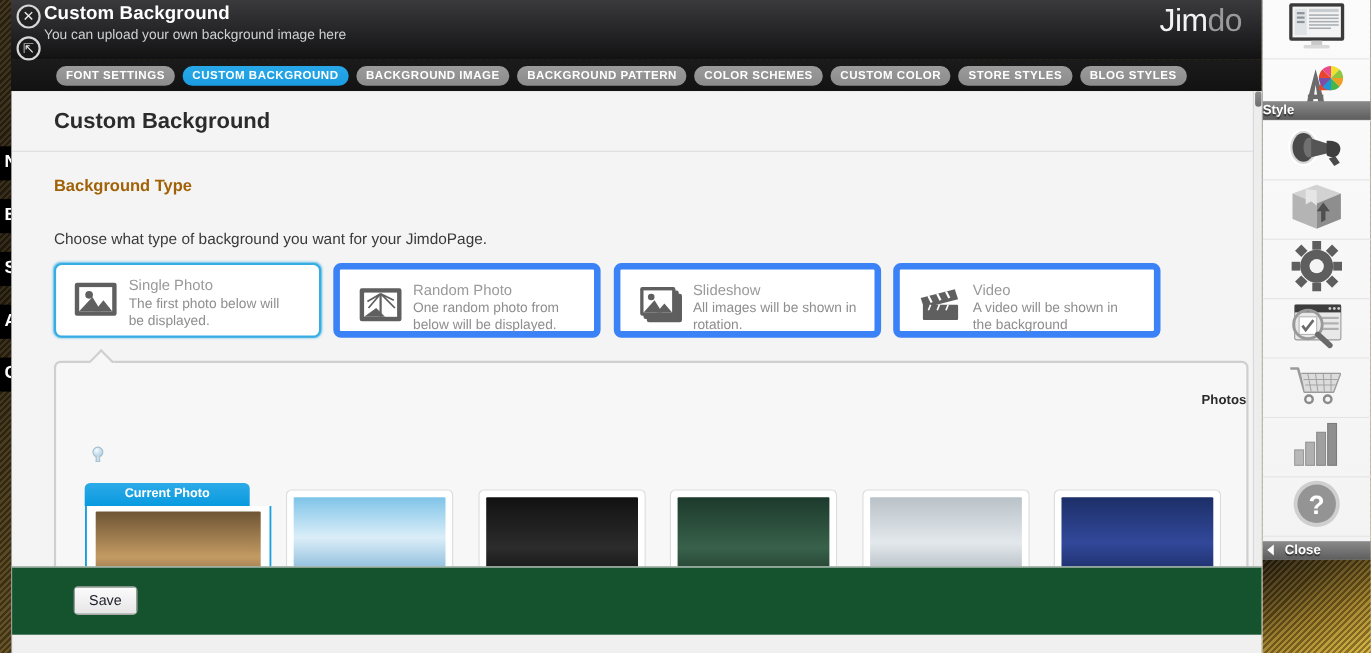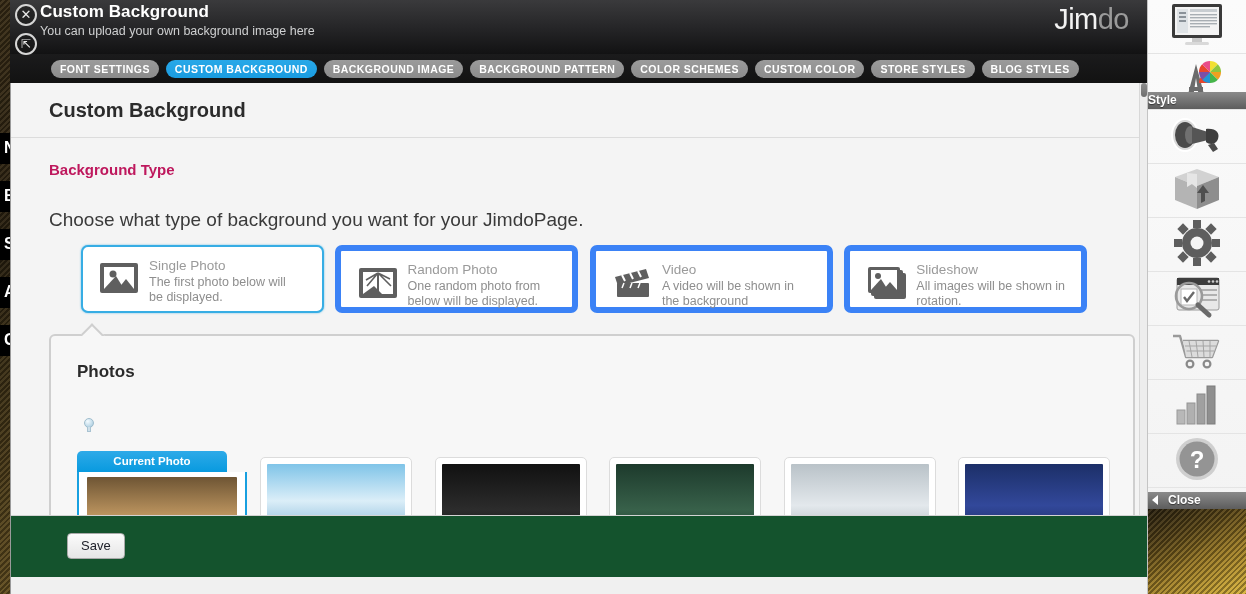--- a/index.html
+++ b/index.html
@@ -99,29 +99,29 @@
   #content-header {
     height: 55px; border-bottom: 1px solid #dcdcdc;
     background:#f4f4f4;
   }
   #content-header .page-title {
     font-size: 20px; font-weight: bold; color:#2b2b2b;
     padding: 16px 0 0 38px;
   }
   #content-inner { padding: 0 0 0 38px; }
   .section-title {
-    font-size: 15px; font-weight: bold; color:#be185d;
+    font-size: 15px; font-weight: bold; color:#a16207;
     padding-top: 23px;
   }
   .section-desc {
-    font-size: 19px; color:#3a3a3a; padding-top: 31px;
-  }
-
-  
-  #type-cards { margin-top: 14px; position: relative; margin-left: 32px; }
+    font-size: 14px; color:#3a3a3a; padding-top: 31px;
+  }
+
+  
+  #type-cards { margin-top: 14px; position: relative; }
   .type-card {
     display: inline-block; vertical-align: top;
     width: 243px; height: 68px;
     margin-right: 7px;
     background:#fff;
     border: 6px solid #3b82f6;
     border-radius: 7px;
     cursor: pointer;
     position: relative;
   }
@@ -159,22 +159,23 @@
   }
   #photos-pointer i {
     display: block; position: absolute; left: 2px; top: 4px;
     width: 18px; height: 18px;
     background:#f7f7f7;
     border-left: 2px solid #cfcfcf;
     border-top: 2px solid #cfcfcf;
     transform: rotate(45deg);
   }
   #photos-panel .pp-title {
-    font-size: 17px; font-weight: bold; color:#2b2b2b;
+    font-size: 12px; font-weight: bold; color:#2b2b2b;
     padding: 26px 0 0 26px;
+    text-align: right;
   }
   #photos-panel .pp-desc {
     font-size: 13px; color:#3a3a3a;
     padding: 36px 0 0 26px;
   }
   .bulb-icon {
     display:inline-block; vertical-align: -3px; margin-left: 6px;
     width: 12px; height: 16px; position: relative; cursor: pointer;
   }
   .bulb-icon b {
@@ -346,20 +347,38 @@
                   <rect x="1" y="2" width="38" height="30" rx="2" fill="#5f5f5f"></rect>
                   <rect x="5" y="6" width="30" height="22" fill="#fff"></rect>
                   <path d="M20 7 L20 28" stroke="#5f5f5f" stroke-width="2"></path>
                   <path d="M20 7 L8 14 M20 7 L9 20 M20 7 L32 13 M20 7 L33 20" stroke="#5f5f5f" stroke-width="1.6" fill="none"></path>
                   <path d="M5 28 L16 20 L24 28 Z" fill="#5f5f5f"></path>
                 </svg>
             </span>
             <div class="tc-txt">
               <div class="tc-title">Random Photo</div>
               <div class="tc-sub">One random photo from below will be displayed.</div>
+            </div>
+          </div>
+
+          <div class="type-card">
+            <span class="tc-icon">
+              <svg viewBox="0 0 40 34" width="40" height="34">
+                  <rect x="7" y="7" width="32" height="26" rx="2" fill="#5f5f5f"></rect>
+                  <rect x="4" y="4" width="32" height="26" rx="2" fill="#5f5f5f"></rect>
+                  <rect x="1" y="1" width="32" height="26" rx="2" fill="#5f5f5f"></rect>
+                  <rect x="4" y="4" width="26" height="20" fill="#fff"></rect>
+                  <circle cx="11" cy="10" r="3" fill="#5f5f5f"></circle>
+                  <path d="M4 24 L14 13 L21 24 Z" fill="#5f5f5f"></path>
+                  <path d="M16 24 L23 16 L30 24 Z" fill="#5f5f5f"></path>
+                </svg>
+            </span>
+            <div class="tc-txt">
+              <div class="tc-title">Slideshow</div>
+              <div class="tc-sub">All images will be shown in rotation.</div>
             </div>
           </div>
 
           <div class="type-card">
             <span class="tc-icon">
               <svg viewBox="0 0 40 34" width="40" height="34">
                   <g fill="#5f5f5f">
                     <path d="M2 11 L33 3 L36 12 L5 20 Z"></path>
                     <rect x="4" y="17" width="32" height="14" rx="1"></rect>
                   </g>
@@ -369,38 +388,20 @@
                   <g stroke="#fff" stroke-width="1.5">
                     <path d="M11 17 L9 22 M19 17 L17 22 M27 17 L25 22"></path>
                   </g>
                 </svg>
             </span>
             <div class="tc-txt">
               <div class="tc-title">Video</div>
               <div class="tc-sub">A video will be shown in the background</div>
             </div>
           </div>
-
-          <div class="type-card">
-            <span class="tc-icon">
-              <svg viewBox="0 0 40 34" width="40" height="34">
-                  <rect x="7" y="7" width="32" height="26" rx="2" fill="#5f5f5f"></rect>
-                  <rect x="4" y="4" width="32" height="26" rx="2" fill="#5f5f5f"></rect>
-                  <rect x="1" y="1" width="32" height="26" rx="2" fill="#5f5f5f"></rect>
-                  <rect x="4" y="4" width="26" height="20" fill="#fff"></rect>
-                  <circle cx="11" cy="10" r="3" fill="#5f5f5f"></circle>
-                  <path d="M4 24 L14 13 L21 24 Z" fill="#5f5f5f"></path>
-                  <path d="M16 24 L23 16 L30 24 Z" fill="#5f5f5f"></path>
-                </svg>
-            </span>
-            <div class="tc-txt">
-              <div class="tc-title">Slideshow</div>
-              <div class="tc-sub">All images will be shown in rotation.</div>
-            </div>
-          </div>
         </div>
 
         <div id="photos-panel">
           <div id="photos-pointer">
               <i></i>
             </div>
           <div class="pp-title">Photos</div>
           <div class="pp-desc">
             <span class="bulb-icon"><b></b><i></i></span>
           </div>

